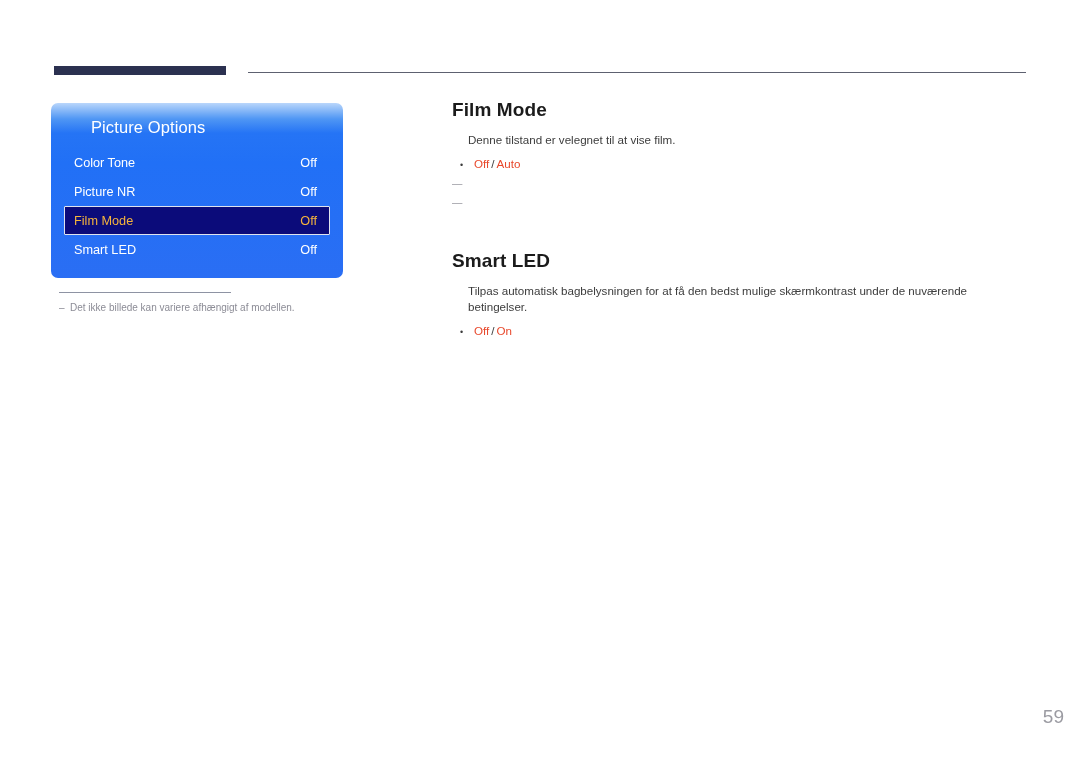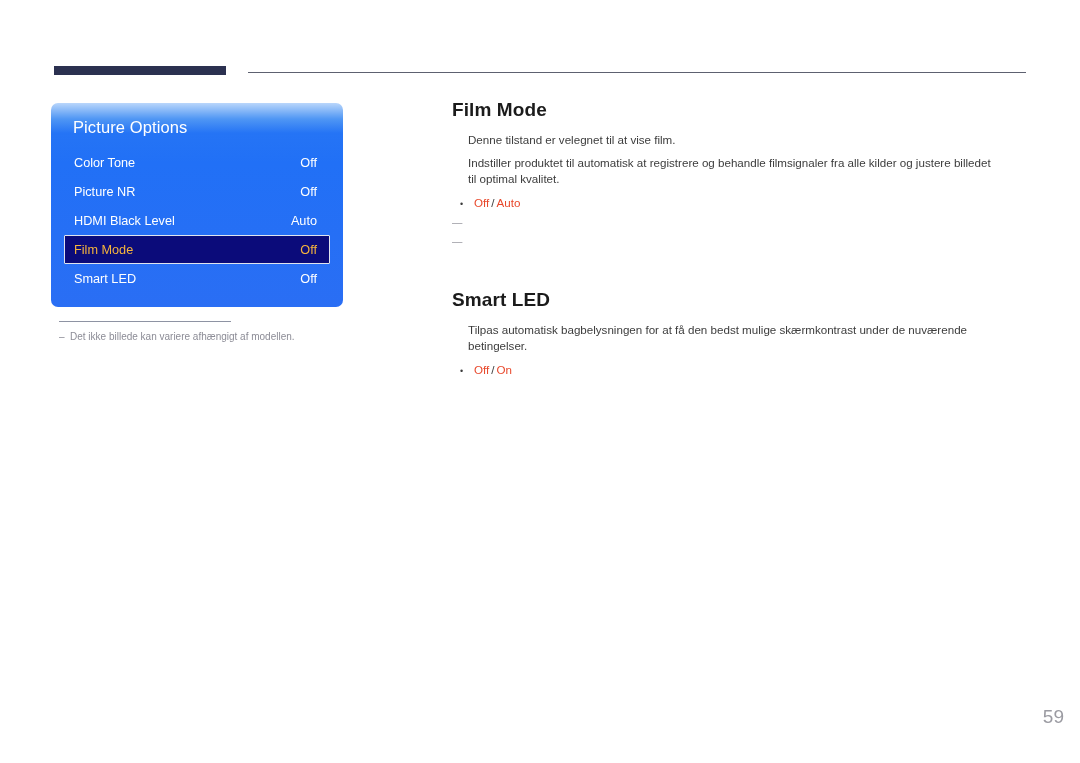--- a/index.html
+++ b/index.html
@@ -58,21 +58,21 @@
                 #2170f6 60px,
                 #2a6ef4 100%);
     padding: 0 0 14px 0;
     box-sizing: border-box;
     overflow: hidden;
   }
   .osd-title {
     color: #ffffff;
     font-size: 16.5px;
     letter-spacing: .1px;
-    padding: 15px 0 11px 22px;
+    padding: 15px 0 11px 40px;
   }
   .osd-row {
     display: flex;
     align-items: center;
     justify-content: space-between;
     height: 29px;
     margin: 0 13px;
     padding: 0 12px 0 9px;
     box-sizing: border-box;
     color: #ffffff;
@@ -193,24 +193,20 @@
     <div class="osd-row">
       <span class="label">Color Tone</span>
       <span class="value">Off</span>
     </div>
 
     <div class="osd-row">
       <span class="label">Picture NR</span>
       <span class="value">Off</span>
     </div>
 
-    <div class="osd-row">
-      <span class="label">HDMI Black Level</span>
-      <span class="value">Auto</span>
-    </div>
 
     <div class="osd-row selected">
       <span class="label">Film Mode</span>
       <span class="value">Off</span>
     </div>
 
     <div class="osd-row">
       <span class="label">Smart LED</span>
       <span class="value">Off</span>
     </div>
@@ -222,21 +218,20 @@
     <span class="dash">–</span>
     <span>Det ikke billede kan variere afhængigt af modellen.</span>
   </div>
 </div>
 
 <div class="content">
 
   <h2 class="sec-title">Film Mode</h2>
 
   <p class="para">Denne tilstand er velegnet til at vise film.</p>
-  <p class="para">Indstiller produktet til automatisk at registrere og behandle filmsignaler fra alle kilder og justere billedet til optimal kvalitet.</p>
 
   <div class="bullet">
     <span class="dot">•</span>
     <span>
       <span class="opt">Off</span><span class="sep">/</span><span class="opt">Auto</span>
     </span>
   </div>
 
   <div class="subnote">
     <span class="dash">—</span>

